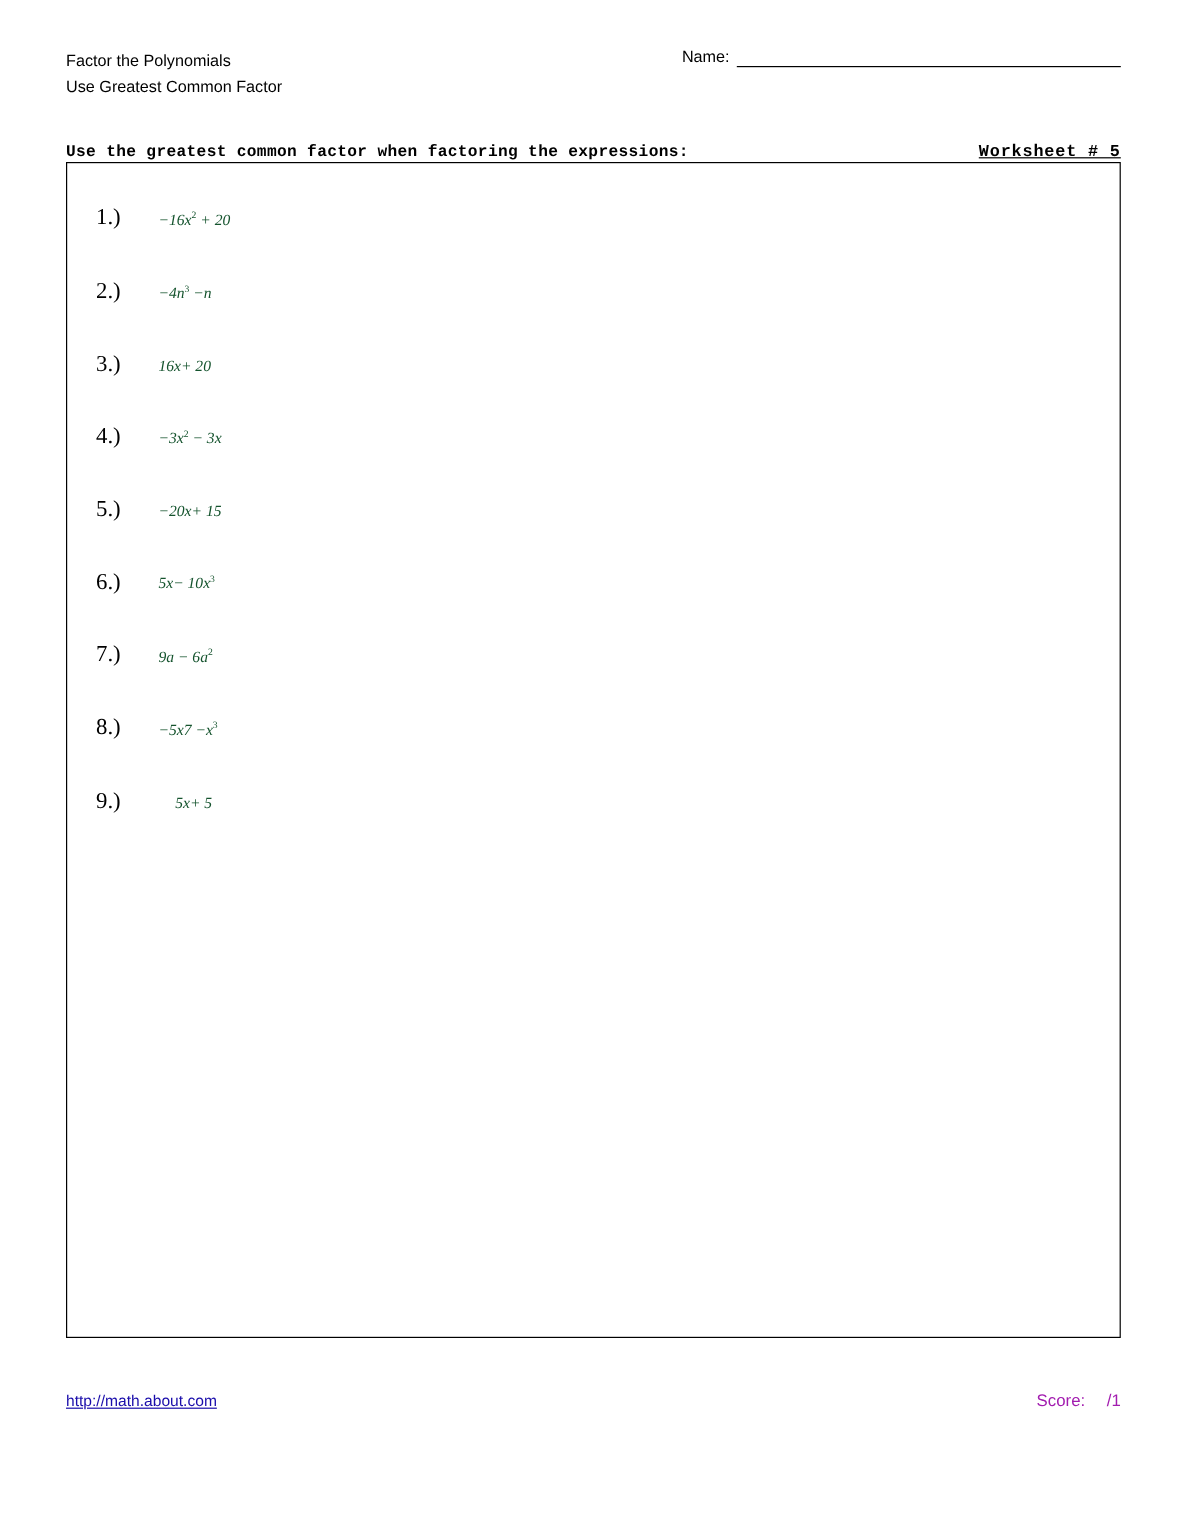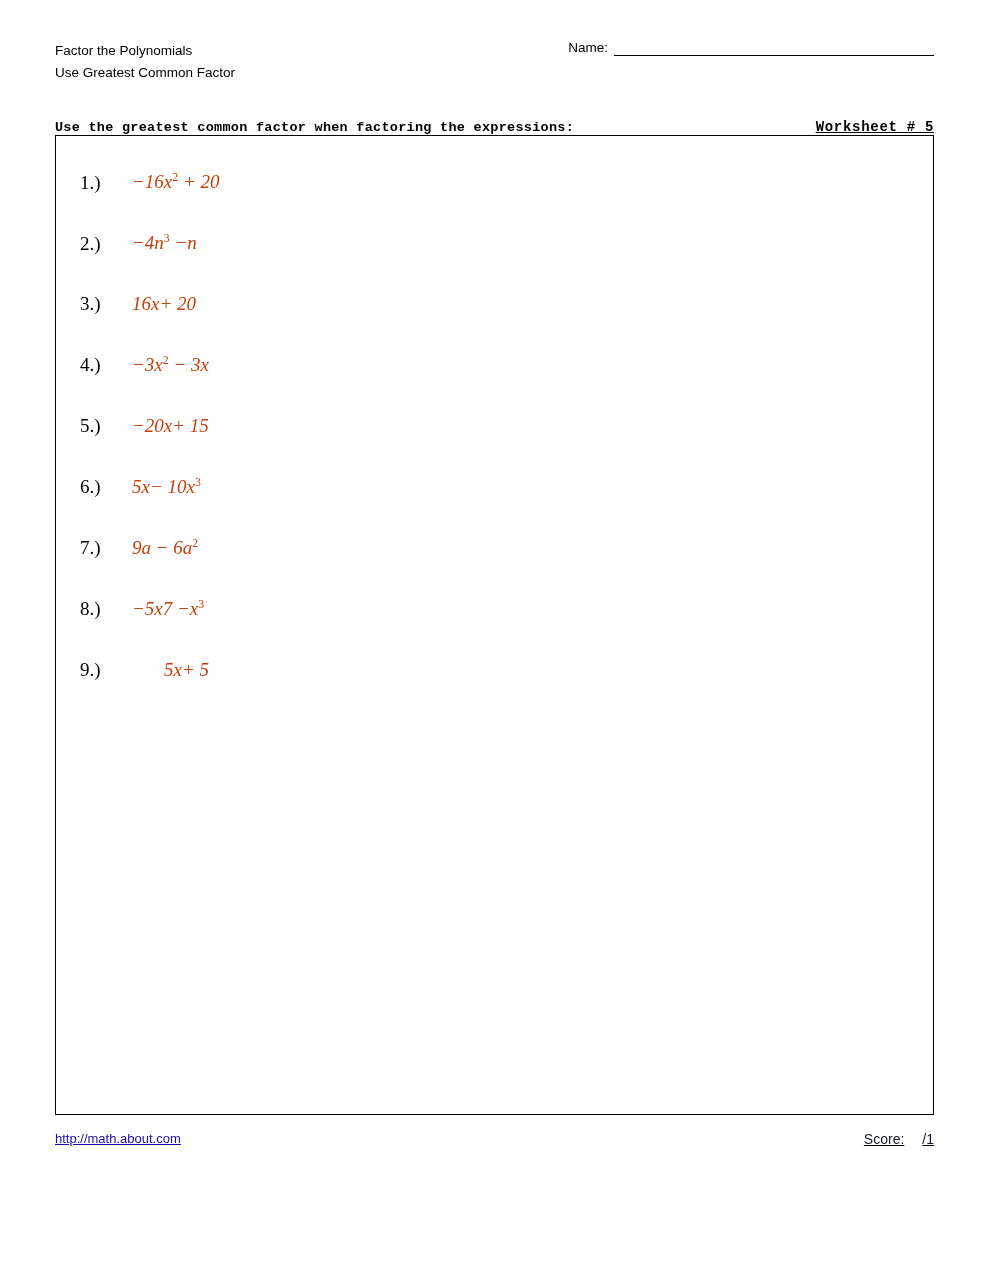--- a/index.html
+++ b/index.html
@@ -88,52 +88,51 @@
     }
 
     .problem-number {
       min-width: 52px;
       font-size: 19px;
       font-family: Georgia, 'Times New Roman', serif;
       color: #000;
     }
 
     .problem-expr {
-      font-size: 19px;
+      font-size: 13px;
       font-family: Georgia, 'Times New Roman', serif;
-      color: #c2410c;
+      color: #14532d;
       font-style: italic;
     }
 
     sup {
       font-size: 0.62em;
       vertical-align: super;
       font-style: normal;
     }
 
     .footer {
       display: flex;
       justify-content: space-between;
-      align-items: flex-start;
-      margin-top: 12px;
+      align-items: flex-end;
+      margin-top: 40px;
       padding-top: 4px;
-      text-decoration: underline;
     }
 
     .footer-link {
       color: #1a0dab;
       text-decoration: underline;
       font-size: 13px;
       font-family: Arial, sans-serif;
     }
 
     .footer-score {
       font-size: 14px;
       font-family: Arial, sans-serif;
-      color: #0f172a;
+      color: #a21caf;
       display: flex;
       gap: 18px;
       align-items: center;
     }
   </style>
 </head>
 <body>
 
 <div class="header-section">
   <div class="header-left">
@@ -204,21 +203,21 @@
 
   <div class="problem">
     <span class="problem-number">8.)</span>
     <span class="problem-expr">
       −5<em>x</em>7 −<em>x</em><sup>3</sup>
     </span>
   </div>
 
   <div class="problem">
     <span class="problem-number">9.)</span>
-    <span class="problem-expr" style="margin-left:32px;text-align:center;">
+    <span class="problem-expr" style="margin-left:14px;text-align:center;">
       5<em>x</em>+ 5
     </span>
   </div>
 
 
 </div>
 
 <div class="footer">
   <a class="footer-link" href="#">http://math.about.com</a>
   <div class="footer-score">

